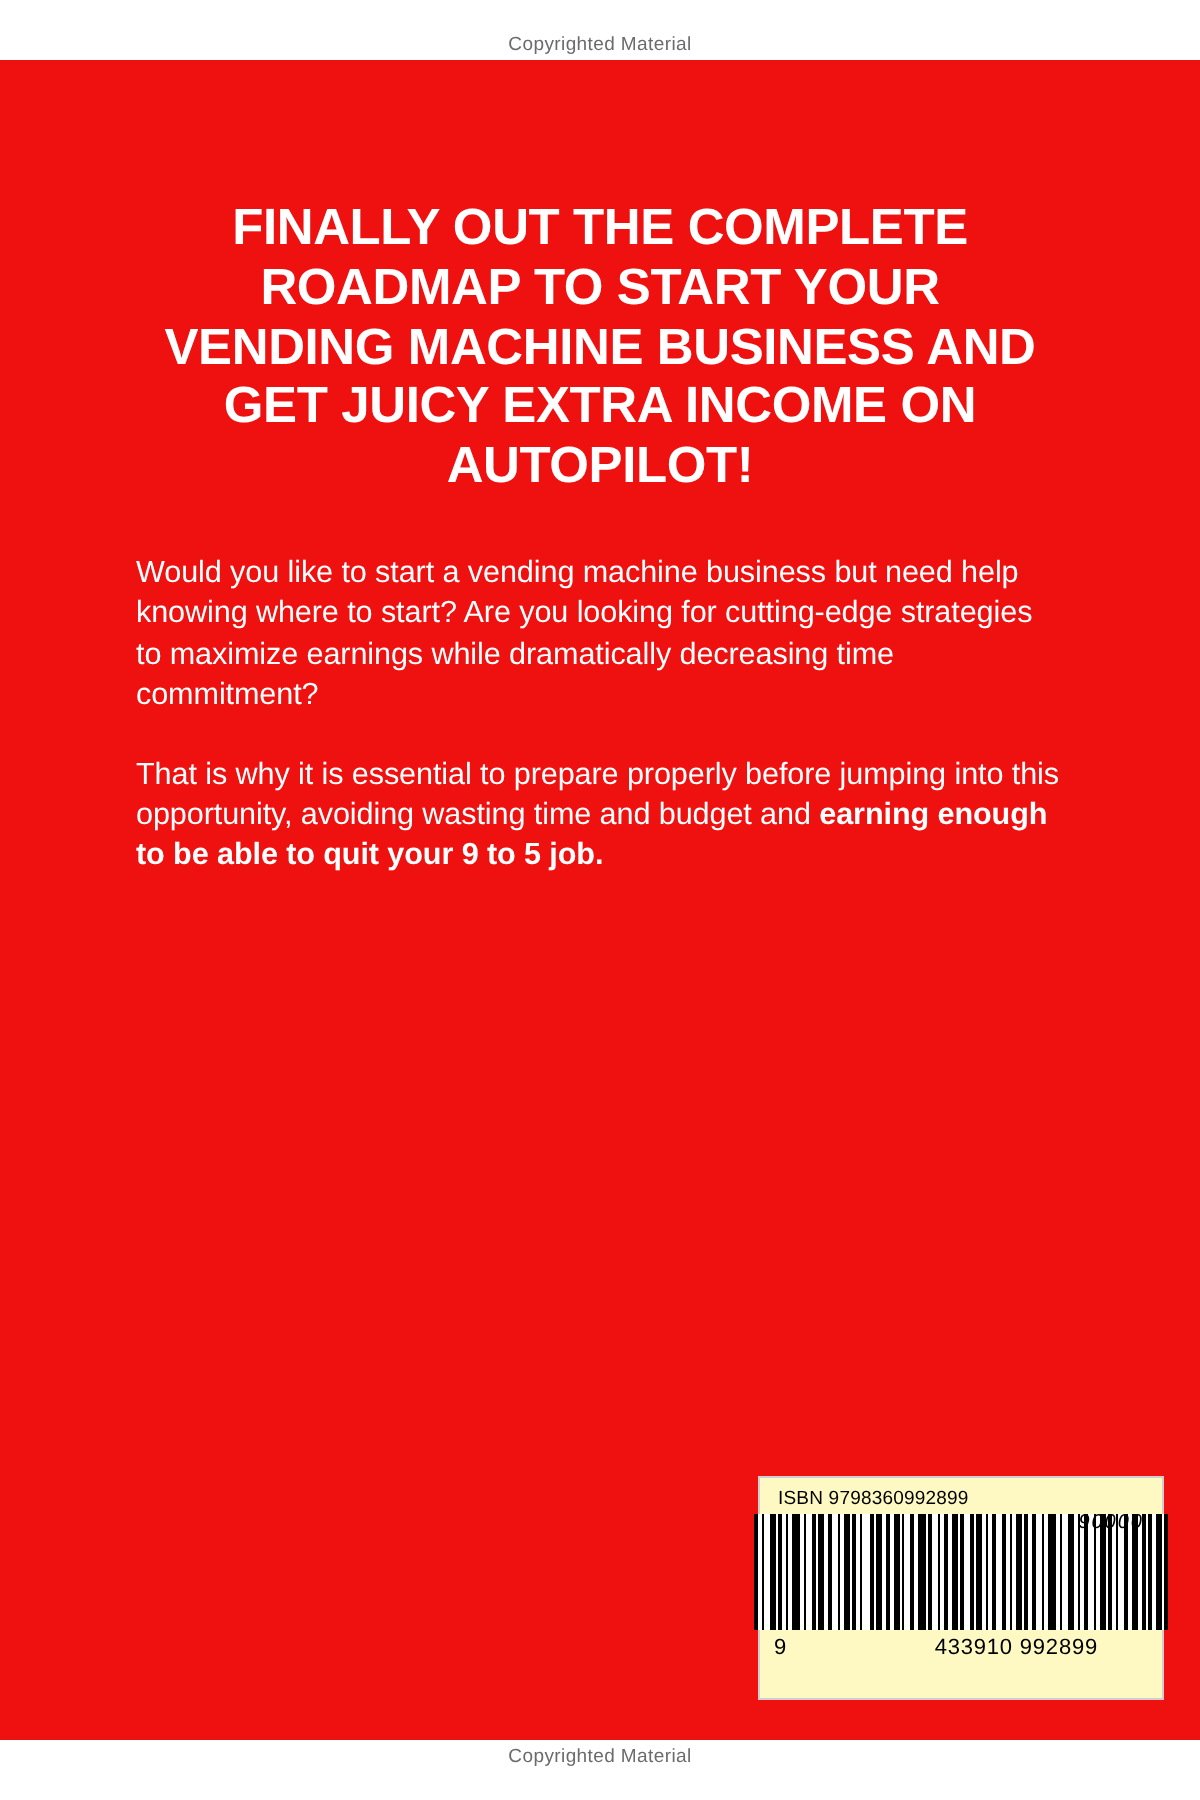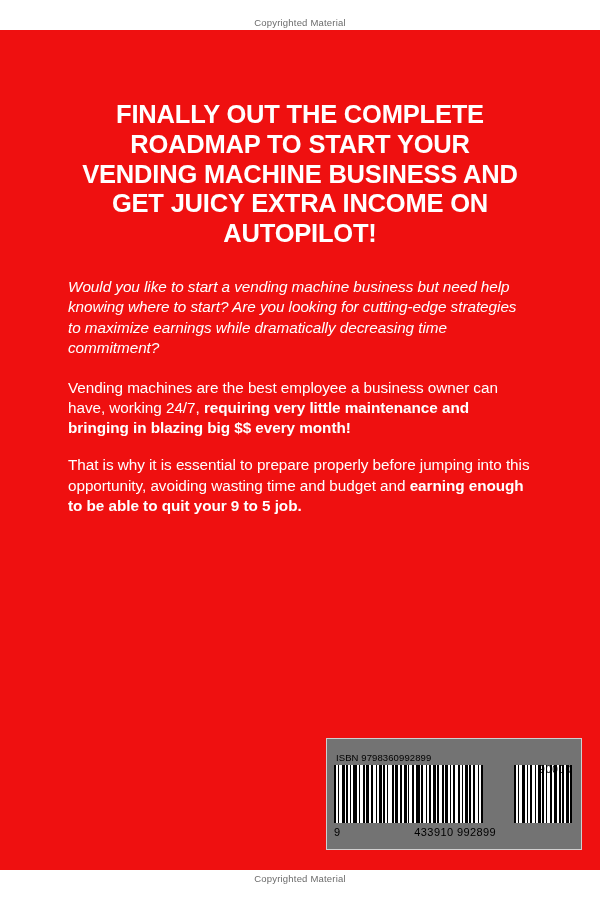--- a/index.html
+++ b/index.html
@@ -57,58 +57,58 @@
 
   .body-text p {
     color: #ffffff;
     font-size: 15.3px;
     line-height: 1.32;
     margin: 0 0 17px 0;
     text-align: left;
     letter-spacing: -0.05px;
   }
   .body-text p.intro {
-    font-style: italic;
     margin-bottom: 20px;
     margin-top: 28px;
   }
   .body-text p.last {
     margin-top: 27px;
   }
   .body-text b {
     font-weight: bold;
   }
   .body-text u {
     text-decoration: underline;
     text-underline-offset: 2px;
   }
 
   .barcode-box {
     position: absolute;
     right: 18px;
     bottom: 20px;
-    width: 256px;
+    width: 203px;
     height: 112px;
-    background: #737373;
+    background: #fef9c3;
     border: 1px solid #cfcfcf;
     box-sizing: border-box;
-    padding: 12px 7px 3px 7px;
+    padding: 4px 7px 3px 7px;
   }
   .isbn-label {
     font-size: 9.5px;
     color: #000000;
     letter-spacing: 0.1px;
     margin: 1px 0 2px 2px;
   }
   .bars-row {
     position: relative;
     height: 58px;
     display: flex;
     align-items: flex-end;
-    justify-content: space-between;
+    justify-content: center;
+    font-style: italic;
   }
   .bars {
     height: 58px;
     display: flex;
     align-items: flex-end;
   }
   .bars span {
     display: block;
     background: #000000;
     height: 100%;
@@ -142,21 +142,20 @@
   <div class="copyright-top">Copyrighted Material</div>
 
   <div class="cover">
 
     <h1 class="headline">FINALLY OUT THE COMPLETE ROADMAP TO START YOUR VENDING MACHINE BUSINESS AND GET JUICY EXTRA INCOME ON AUTOPILOT!</h1>
 
     <div class="body-text">
 
       <p class="intro">Would you like to start a vending machine business but need help knowing where to start? Are you looking for cutting-edge strategies to maximize earnings while dramatically decreasing time commitment?</p>
 
-      <p><span>Vending machines are the best employee a business owner can have, working 24/7, </span><b>requiring very little maintenance and bringing in blazing big $$ every month!</b></p>
 
 
 
       <p><span>That is why it is essential to prepare properly before jumping into this opportunity, avoiding wasting time and budget and </span><b>earning enough to be able to quit your 9 to 5 job.</b></p>
 
 
     </div>
 
     <div class="barcode-box">
       <div class="isbn-label">ISBN 9798360992899</div>

